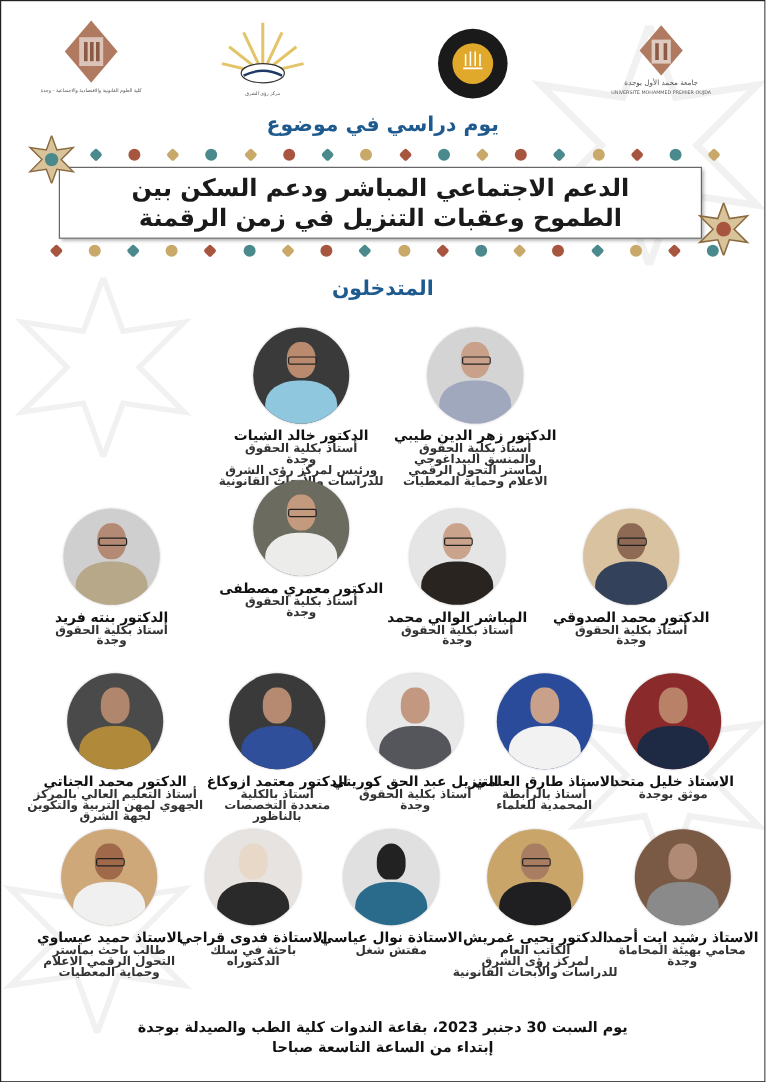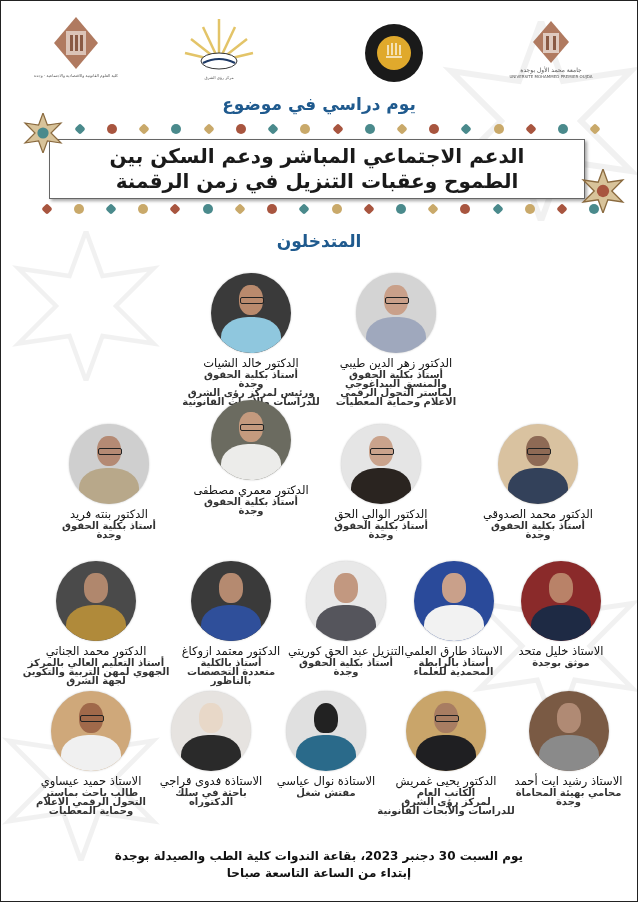--- a/index.html
+++ b/index.html
@@ -42,21 +42,21 @@
   }
   
   .speaker { position: absolute; display: flex; flex-direction: column; align-items: center; direction: rtl; }
   .photo {
     width: 80px; height: 80px; border-radius: 50%; overflow: hidden; position: relative;
     box-shadow: 0 0 2px rgba(0,0,0,.25);
   }
   .photo .head { position: absolute; left: 28px; top: 12px; width: 24px; height: 30px; border-radius: 45%; }
   .photo .body { position: absolute; left: 10px; top: 44px; width: 60px; height: 44px; border-radius: 45% 45% 0 0; }
   .photo .glasses { position: absolute; left: 29px; top: 24px; width: 22px; height: 5px; border: 1.5px solid #222; border-radius: 2px; }
-  .name { font-size: 11.5px; font-weight: normal; color: #111; margin-top: 3px; white-space: nowrap; line-height: 14px; }
+  .name { font-size: 11.5px; font-weight: bold; color: #111; margin-top: 3px; white-space: nowrap; line-height: 14px; }
   .role { font-size: 10px; font-weight: bold; color: #333; text-align: center; line-height: 9px; white-space: nowrap; }
   
   .footer {
     position: absolute; top: 847px; left: 0; width: 636px; text-align: center; direction: rtl;
     font-size: 12px; font-weight: bold; color: #111; line-height: 17px;
   }
 </style>
 </head>
 <body>
 
@@ -206,51 +206,51 @@
         <div class="glasses"></div>
         <div class="body" style="background:#8fc7de"></div>
       </div>
     <div class="name">الدكتور خالد الشيات</div>
     <div class="role">أستاذ بكلية الحقوق</div>
     <div class="role">وجدة</div>
     <div class="role">ورئيس لمركز رؤى الشرق</div>
     <div class="role">للدراسات والأبحاث القانونية</div>
   </div>
 
-  <div class="speaker" style="left:472px;top:423px;width:130px;">
+  <div class="speaker" style="left:460px;top:423px;width:130px;">
     <div class="photo" style="background:#d9c2a0">
         <div class="head" style="background:#8e6a55"></div>
         <div class="glasses"></div>
         <div class="body" style="background:#33415a"></div>
       </div>
     <div class="name">الدكتور محمد الصدوقي</div>
     <div class="role">أستاذ بكلية الحقوق</div>
     <div class="role">وجدة</div>
   </div>
   <div class="speaker" style="left:315px;top:423px;width:130px;">
     <div class="photo" style="background:#e5e5e5">
         <div class="head" style="background:#caa38c"></div>
         <div class="glasses"></div>
         <div class="body" style="background:#2a2420"></div>
       </div>
-    <div class="name">الدكتور الوالي الحق</div>
+    <div class="name">المباشر الوالي محمد</div>
     <div class="role">أستاذ بكلية الحقوق</div>
     <div class="role">وجدة</div>
   </div>
   <div class="speaker" style="left:185px;top:399px;width:130px;">
     <div class="photo" style="background:#6b6b60">
         <div class="head" style="background:#c49a7e"></div>
         <div class="glasses"></div>
         <div class="body" style="background:#ececea"></div>
       </div>
     <div class="name">الدكتور معمري مصطفى</div>
     <div class="role">أستاذ بكلية الحقوق</div>
     <div class="role">وجدة</div>
   </div>
-  <div class="speaker" style="left:48px;top:423px;width:120px;">
+  <div class="speaker" style="left:32px;top:423px;width:120px;">
     <div class="photo" style="background:#cfcfcf">
         <div class="head" style="background:#b48a74"></div>
         <div class="glasses"></div>
         <div class="body" style="background:#b8a88a"></div>
       </div>
     <div class="name">الدكتور بنته فريد</div>
     <div class="role">أستاذ بكلية الحقوق</div>
     <div class="role">وجدة</div>
   </div>
 

